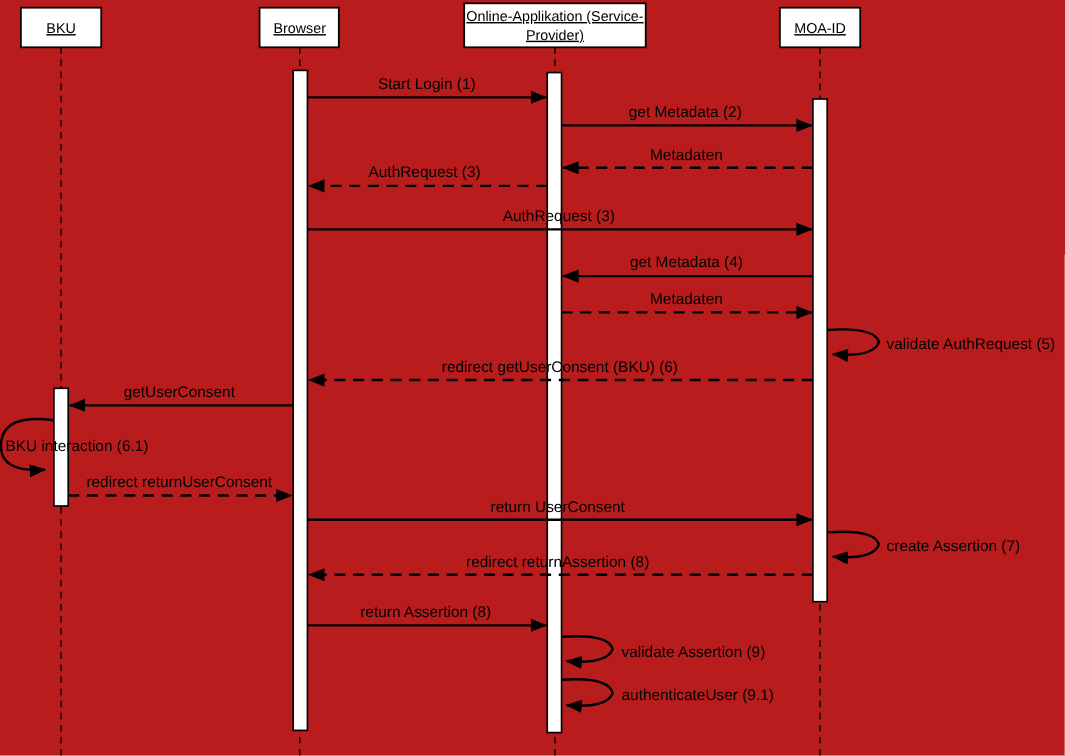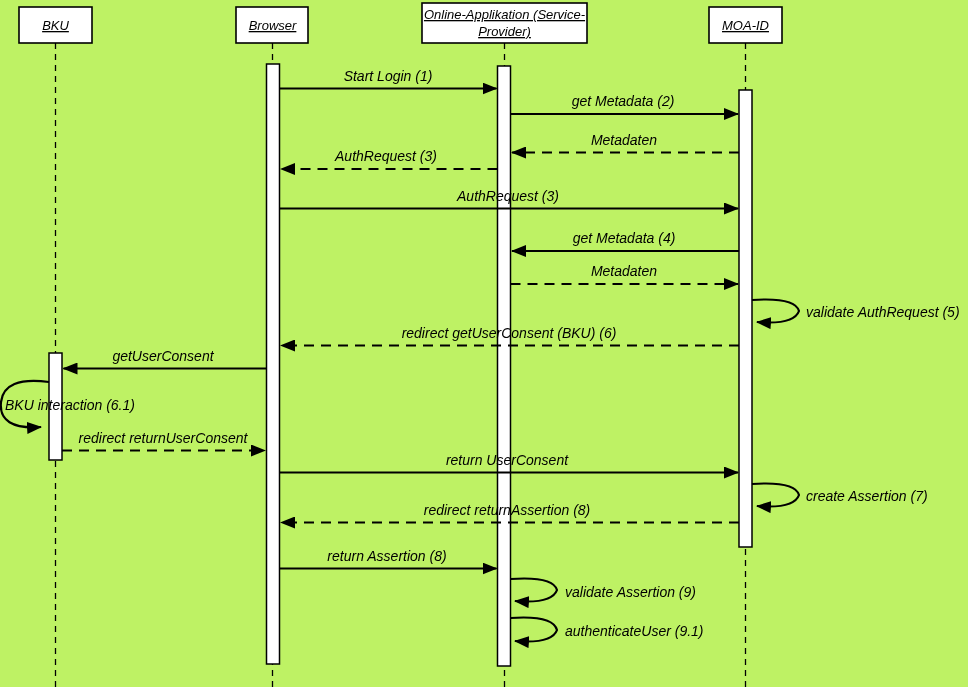--- a/index.html
+++ b/index.html
@@ -5,23 +5,22 @@
   html, body {
     margin: 0;
     padding: 0;
     background: #ffffff;
     font-family: "Liberation Sans", sans-serif;
   }
   .stage {
     position: relative;
     width: 968px;
     height: 687px;
-    background: #bef264;
+    background: #b91c1c;
     overflow: hidden;
-    font-style: italic;
   }
   svg { display: block; }
   .actor-box {
     fill: #ffffff;
     stroke: #000000;
     stroke-width: 1.6;
   }
   .actor-label {
     font-family: "Liberation Sans", sans-serif;
     font-size: 13px;

